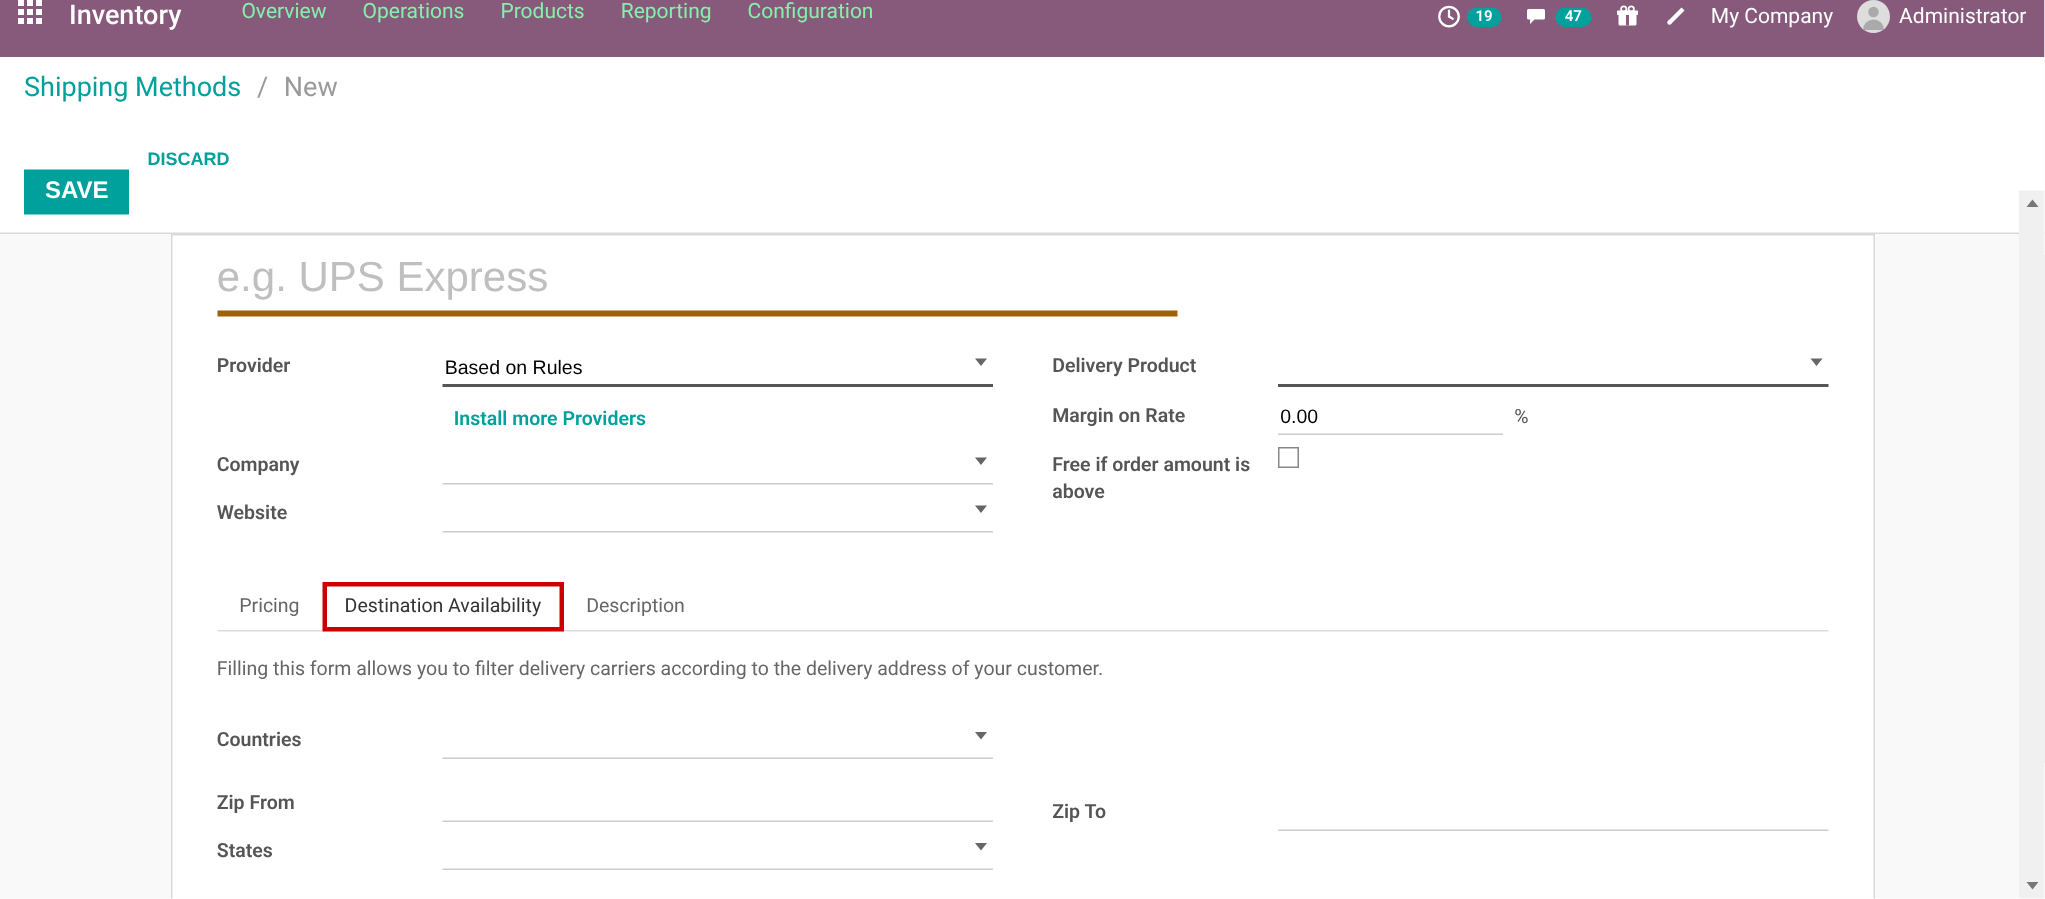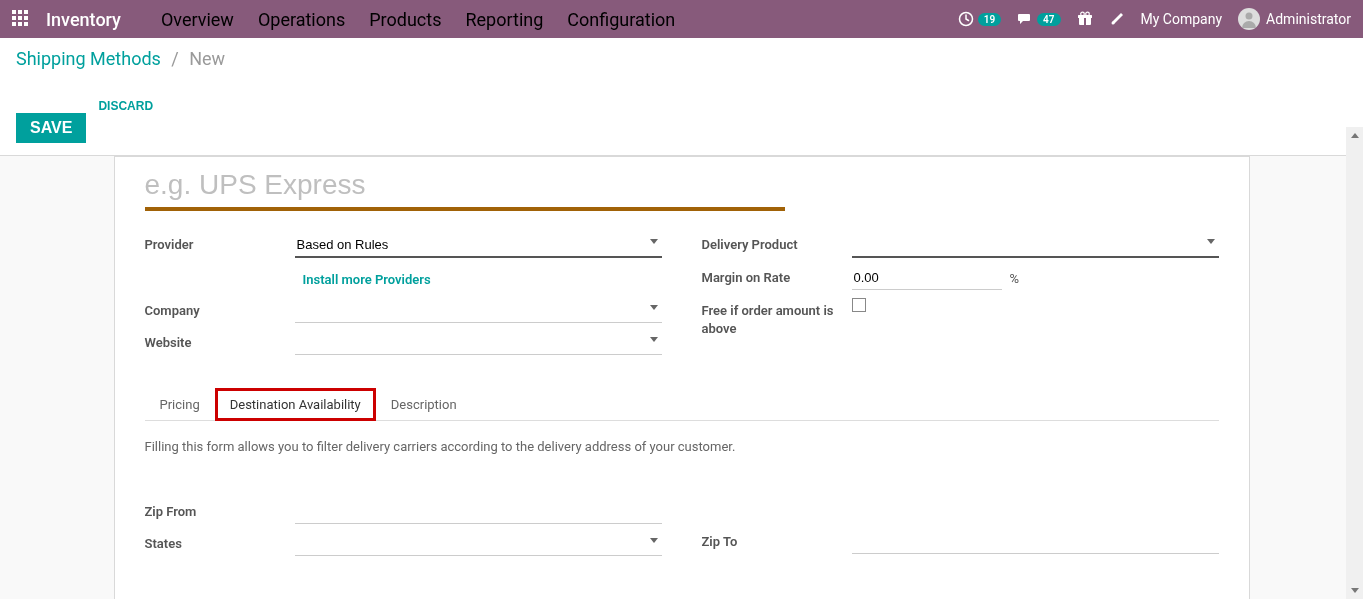--- a/index.html
+++ b/index.html
@@ -1,24 +1,24 @@
 <!DOCTYPE html>
 <html><head>
 <meta charset="utf-8">
 <style>
 * { box-sizing: border-box; margin: 0; padding: 0; }
 body { font-family: -apple-system, BlinkMacSystemFont, "Segoe UI", Roboto, "Helvetica Neue", Arial, sans-serif; font-size: 13px; color: #4c4c4c; background: #f9f9f9; width: 1363px; height: 599px; overflow: hidden; position: relative; }
 
 
-.topbar { background: #875a7b; height: 38px; display: flex; align-items: center; color: #fff; padding: 0 12px; }
+.topbar { background: #875a7b; height: 38px; display: flex; align-items: flex-start; color: #fff; padding: 0 12px; }
 .topbar .apps-icon { width: 18px; height: 18px; display: grid; grid-template-columns: repeat(3, 4px); grid-template-rows: repeat(3, 4px); gap: 2px; margin-right: 16px; cursor: pointer; }
 .topbar .apps-icon span { background: #fff; width: 4px; height: 4px; }
 .topbar .app-title { font-size: 18px; font-weight: 500; margin-right: 40px; }
 .topbar .nav { display: flex; gap: 24px; }
-.topbar .nav a { color: #000000; text-decoration: none; font-size: 18px; cursor: pointer; }
+.topbar .nav a { color: #86efac; text-decoration: none; font-size: 14px; cursor: pointer; }
 .topbar .spacer { flex: 1; }
 .topbar .right { display: flex; align-items: center; gap: 16px; }
 .topbar .badge-item { display: flex; align-items: center; gap: 4px; cursor: pointer; }
 .topbar .badge { background: #00a09d; color: #fff; font-size: 10px; padding: 1px 6px; border-radius: 8px; font-weight: 600; }
 .topbar .user { display: flex; align-items: center; gap: 6px; cursor: pointer; }
 .topbar .avatar { width: 22px; height: 22px; border-radius: 50%; background: #ddd; display: flex; align-items: center; justify-content: center; }
 
 
 .control-panel { background: #fff; border-bottom: 1px solid #d9d9d9; padding: 10px 16px 12px; }
 .breadcrumb { font-size: 18px; margin-bottom: 0; }
@@ -213,20 +213,27 @@
       <div class="tab">Pricing</div>
       <div class="tab active highlight">Destination Availability</div>
       <div class="tab">Description</div>
     </div>
 
     <div class="tab-content">
       <div class="tab-desc">Filling this form allows you to filter delivery carriers according to the delivery address of your customer.</div>
 
       <div class="form-cols">
         <div class="form-col">
+          <div class="form-row">
+            <div class="form-label">Countries</div>
+            <div class="form-field">
+              <input class="input-line" style="">
+              <div class="caret"></div>
+            </div>
+          </div>
           <div class="form-row" style="margin-top:18px;">
             <div class="form-label">Zip From</div>
             <div class="form-field">
               <input class="input-line" style="">
             </div>
           </div>
           <div class="form-row">
             <div class="form-label">States</div>
             <div class="form-field">
               <input class="input-line" style="">

